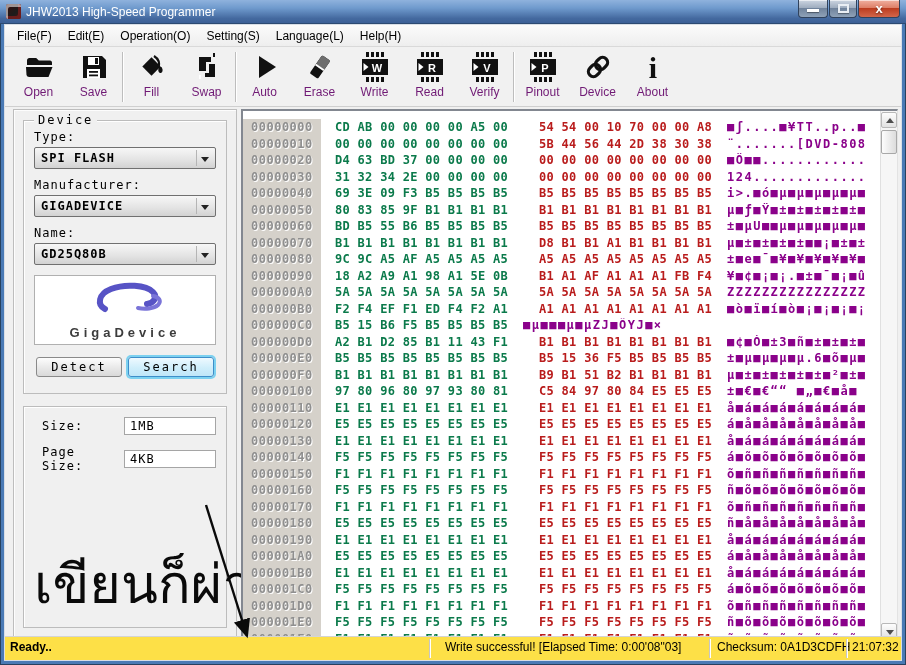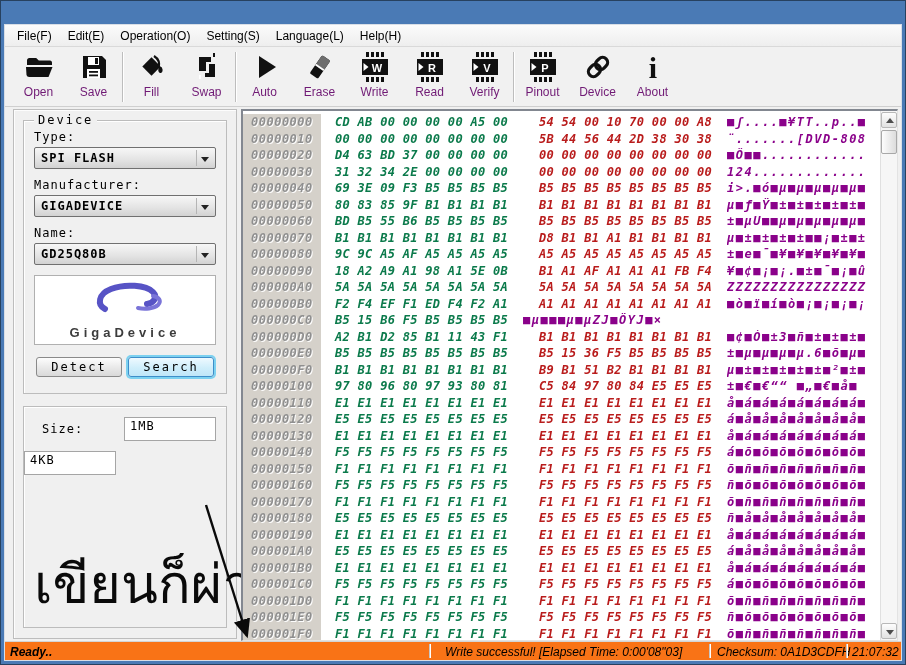--- a/index.html
+++ b/index.html
@@ -72,61 +72,76 @@
   .logo-text { position:absolute; bottom:4px; width:100%; text-align:center;
     font-weight:bold; letter-spacing:4px; color:#3c3c3c; font-size:13px; }
   .btn-row { display:flex; justify-content:space-between; margin:12px 12px 0 12px; }
   .pbtn { width:86px; height:20px; border:1px solid #8a8a8a; border-radius:3px;
     background:linear-gradient(#fdfdfd,#e8e8e8 55%,#d9d9d9);
     font-family:"DejaVu Sans Mono", monospace; font-size:12px; letter-spacing:2px;
     display:flex; align-items:center; justify-content:center; cursor:default; }
   .pbtn.focus { border:1px solid #3e8ec9; box-shadow:0 0 0 2px #7cd1f0; background:linear-gradient(#eef9ff,#cfeefb 55%,#bfe6f8); }
   .fld-row { display:flex; align-items:center; margin:10px 0 0 0; }
   .fld-row .fl { width:100px; font-family:"DejaVu Sans Mono", monospace; font-size:12px; letter-spacing:1px; padding-left:18px; }
-  .txtbox { width:92px; height:24px; background:#fff; border:1px solid #a5a5a5;
+  .txtbox { width:92px; height:18px; background:#fff; border:1px solid #a5a5a5;
     font-family:"DejaVu Sans Mono", monospace; font-size:12px; letter-spacing:1px; padding:1px 0 0 5px; }
   .thai { position:absolute; left:10px; top:148px; width:210px; font-size:54px; line-height:1.1;
     color:#0a0a0a; font-family:"Liberation Sans", sans-serif; white-space:nowrap; }
   
   .hexview { position:absolute; left:236px; top:2px; width:657px; height:532px;
     background:#fff; border-top:2px solid #828790; border-left:2px solid #828790;
     border-right:1px solid #e3e3e3; border-bottom:1px solid #e3e3e3; }
-  .hex-rows { position:absolute; left:0; top:0; right:18px; bottom:0; overflow:hidden; padding-top:3px;font-style:italic; }
+  .hex-rows { position:absolute; left:0; top:0; right:18px; bottom:0; overflow:hidden; padding-top:8px; }
   .hex-row { display:flex; height:16.5px; align-items:center;
     font-family:"DejaVu Sans Mono", monospace; font-size:12px; font-weight:bold; white-space:pre; }
   .hex-row .addr { width:78px; background:#d5d1ca; color:#8f8f8f; text-shadow:1px 1px 0 #fdfdfd;
     padding-left:8px; height:16.5px; line-height:16.5px; letter-spacing:.5px; }
   .hex-row .h1 { color:#0b7a4b; margin-left:14px; width:182px; letter-spacing:.3px; }
   .hex-row .h2 { color:#b91c1c; margin-left:22px; width:182px; letter-spacing:.3px; }
   .hex-row .asc { color:#8a018a; margin-left:6px; letter-spacing:1.5px; overflow:hidden; }
   
   .sbar { position:absolute; right:0; top:0; bottom:0; width:17px; background:#f6f6f6; border-left:1px solid #e0e0e0; }
   .sbtn { position:absolute; left:0; width:16px; height:16px; border:1px solid #b8b8b8; border-radius:2px;
     background:linear-gradient(#fdfdfd,#e2e2e2); }
   .sbtn.up { top:1px; } .sbtn.down { bottom:1px; }
   .tri-up { position:absolute; left:4px; top:5px; width:0; height:0; border-left:4px solid transparent; border-right:4px solid transparent; border-bottom:5px solid #4d4d4d; }
   .tri-down { position:absolute; left:4px; top:6px; width:0; height:0; border-left:4px solid transparent; border-right:4px solid transparent; border-top:5px solid #4d4d4d; }
   .sthumb { position:absolute; left:0; top:19px; width:16px; height:24px; border:1px solid #a8a8a8; border-radius:2px;
     background:linear-gradient(90deg,#fdfdfd,#dcdcdc); }
   
-  .statusbar { height:19px; background:#f97316; border-top:1px solid #d4d4d4; position:relative; font-size:12px;font-style:italic; }
+  .statusbar { height:24px; background:#fde047; border-top:1px solid #d4d4d4; position:relative; font-size:12px; }
   .st { position:absolute; top:3px; white-space:nowrap; }
   .st.ready { left:5px; font-weight:bold; }
   .st.msg { left:440px; }
   .st.chk { left:712px; }
   .st.time { left:847px; }
   .ssep { position:absolute; top:2px; bottom:2px; width:1px; background:#c6c6c6; box-shadow:1px 0 0 #fff; }
   
   .overlay { position:absolute; left:0; top:0; width:906px; height:665px; pointer-events:none; z-index:50; }
 </style>
 </head>
 <body>
 
 <div class="win">
 
+  <div class="titlebar">
+    <div class="app-icon"></div>
+    <div class="title-text">JHW2013 High-Speed Programmer</div>
+    <div class="winbtns">
+      <div class="wbtn min">
+          <div class="glyph-min"></div>
+        </div>
+      <div class="wbtn max">
+          <div class="glyph-max"></div>
+        </div>
+      <div class="wbtn close">
+          <div class="glyph-close">x</div>
+        </div>
+    </div>
+  </div>
 
   <div class="inner">
 
     <div class="menubar">
       <span class="menu-item">File(F)</span>
       <span class="menu-item">Edit(E)</span>
       <span class="menu-item">Operation(O)</span>
       <span class="menu-item">Setting(S)</span>
       <span class="menu-item">Language(L)</span>
       <span class="menu-item">Help(H)</span>
@@ -339,20 +354,21 @@
             <div class="pbtn focus">Search</div>
           </div>
         </div>
 
         <div class="groupbox gb2">
           <div class="fld-row">
             <span class="fl">Size:</span>
             <span class="txtbox">1MB</span>
           </div>
           <div class="fld-row">
+            <span class="fl">Page Size:</span>
             <span class="txtbox">4KB</span>
           </div>
           <div class="thai">เขียนก็ผ่าน</div>
         </div>
       </div>
 
       <div class="hexview">
         <div class="hex-rows">
   <div class="hex-row">
     <span class="addr">00000000</span>

